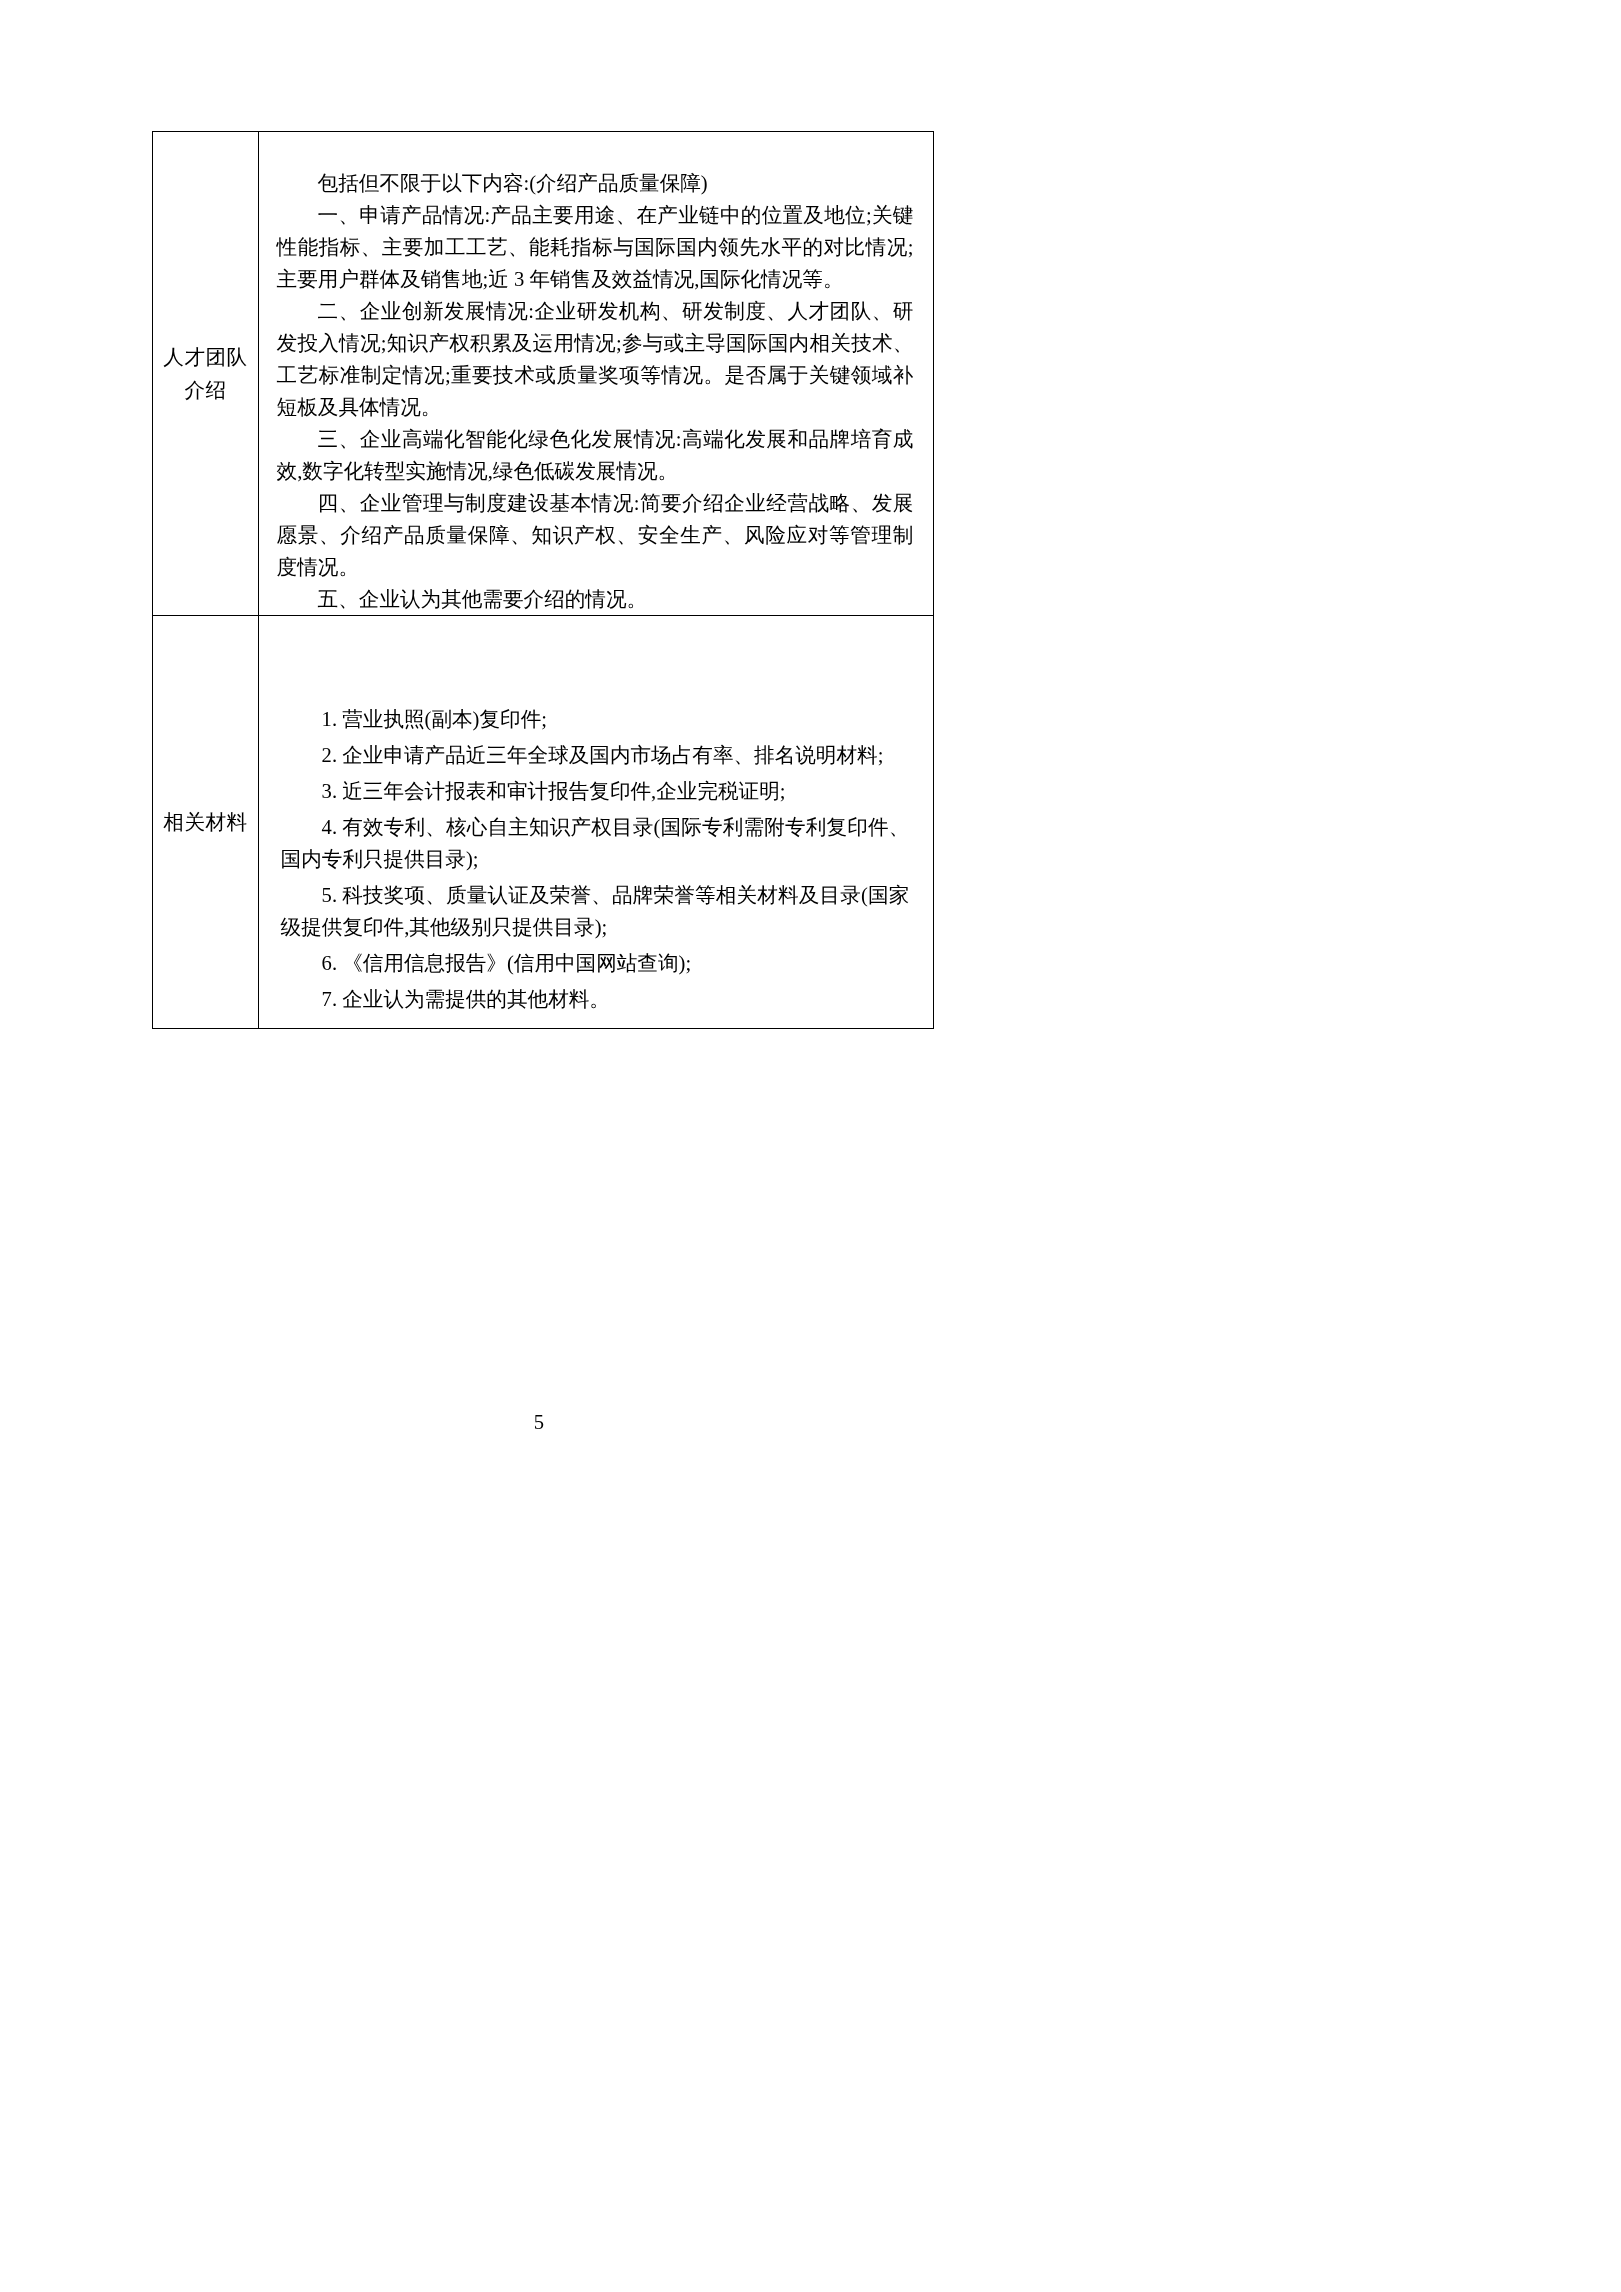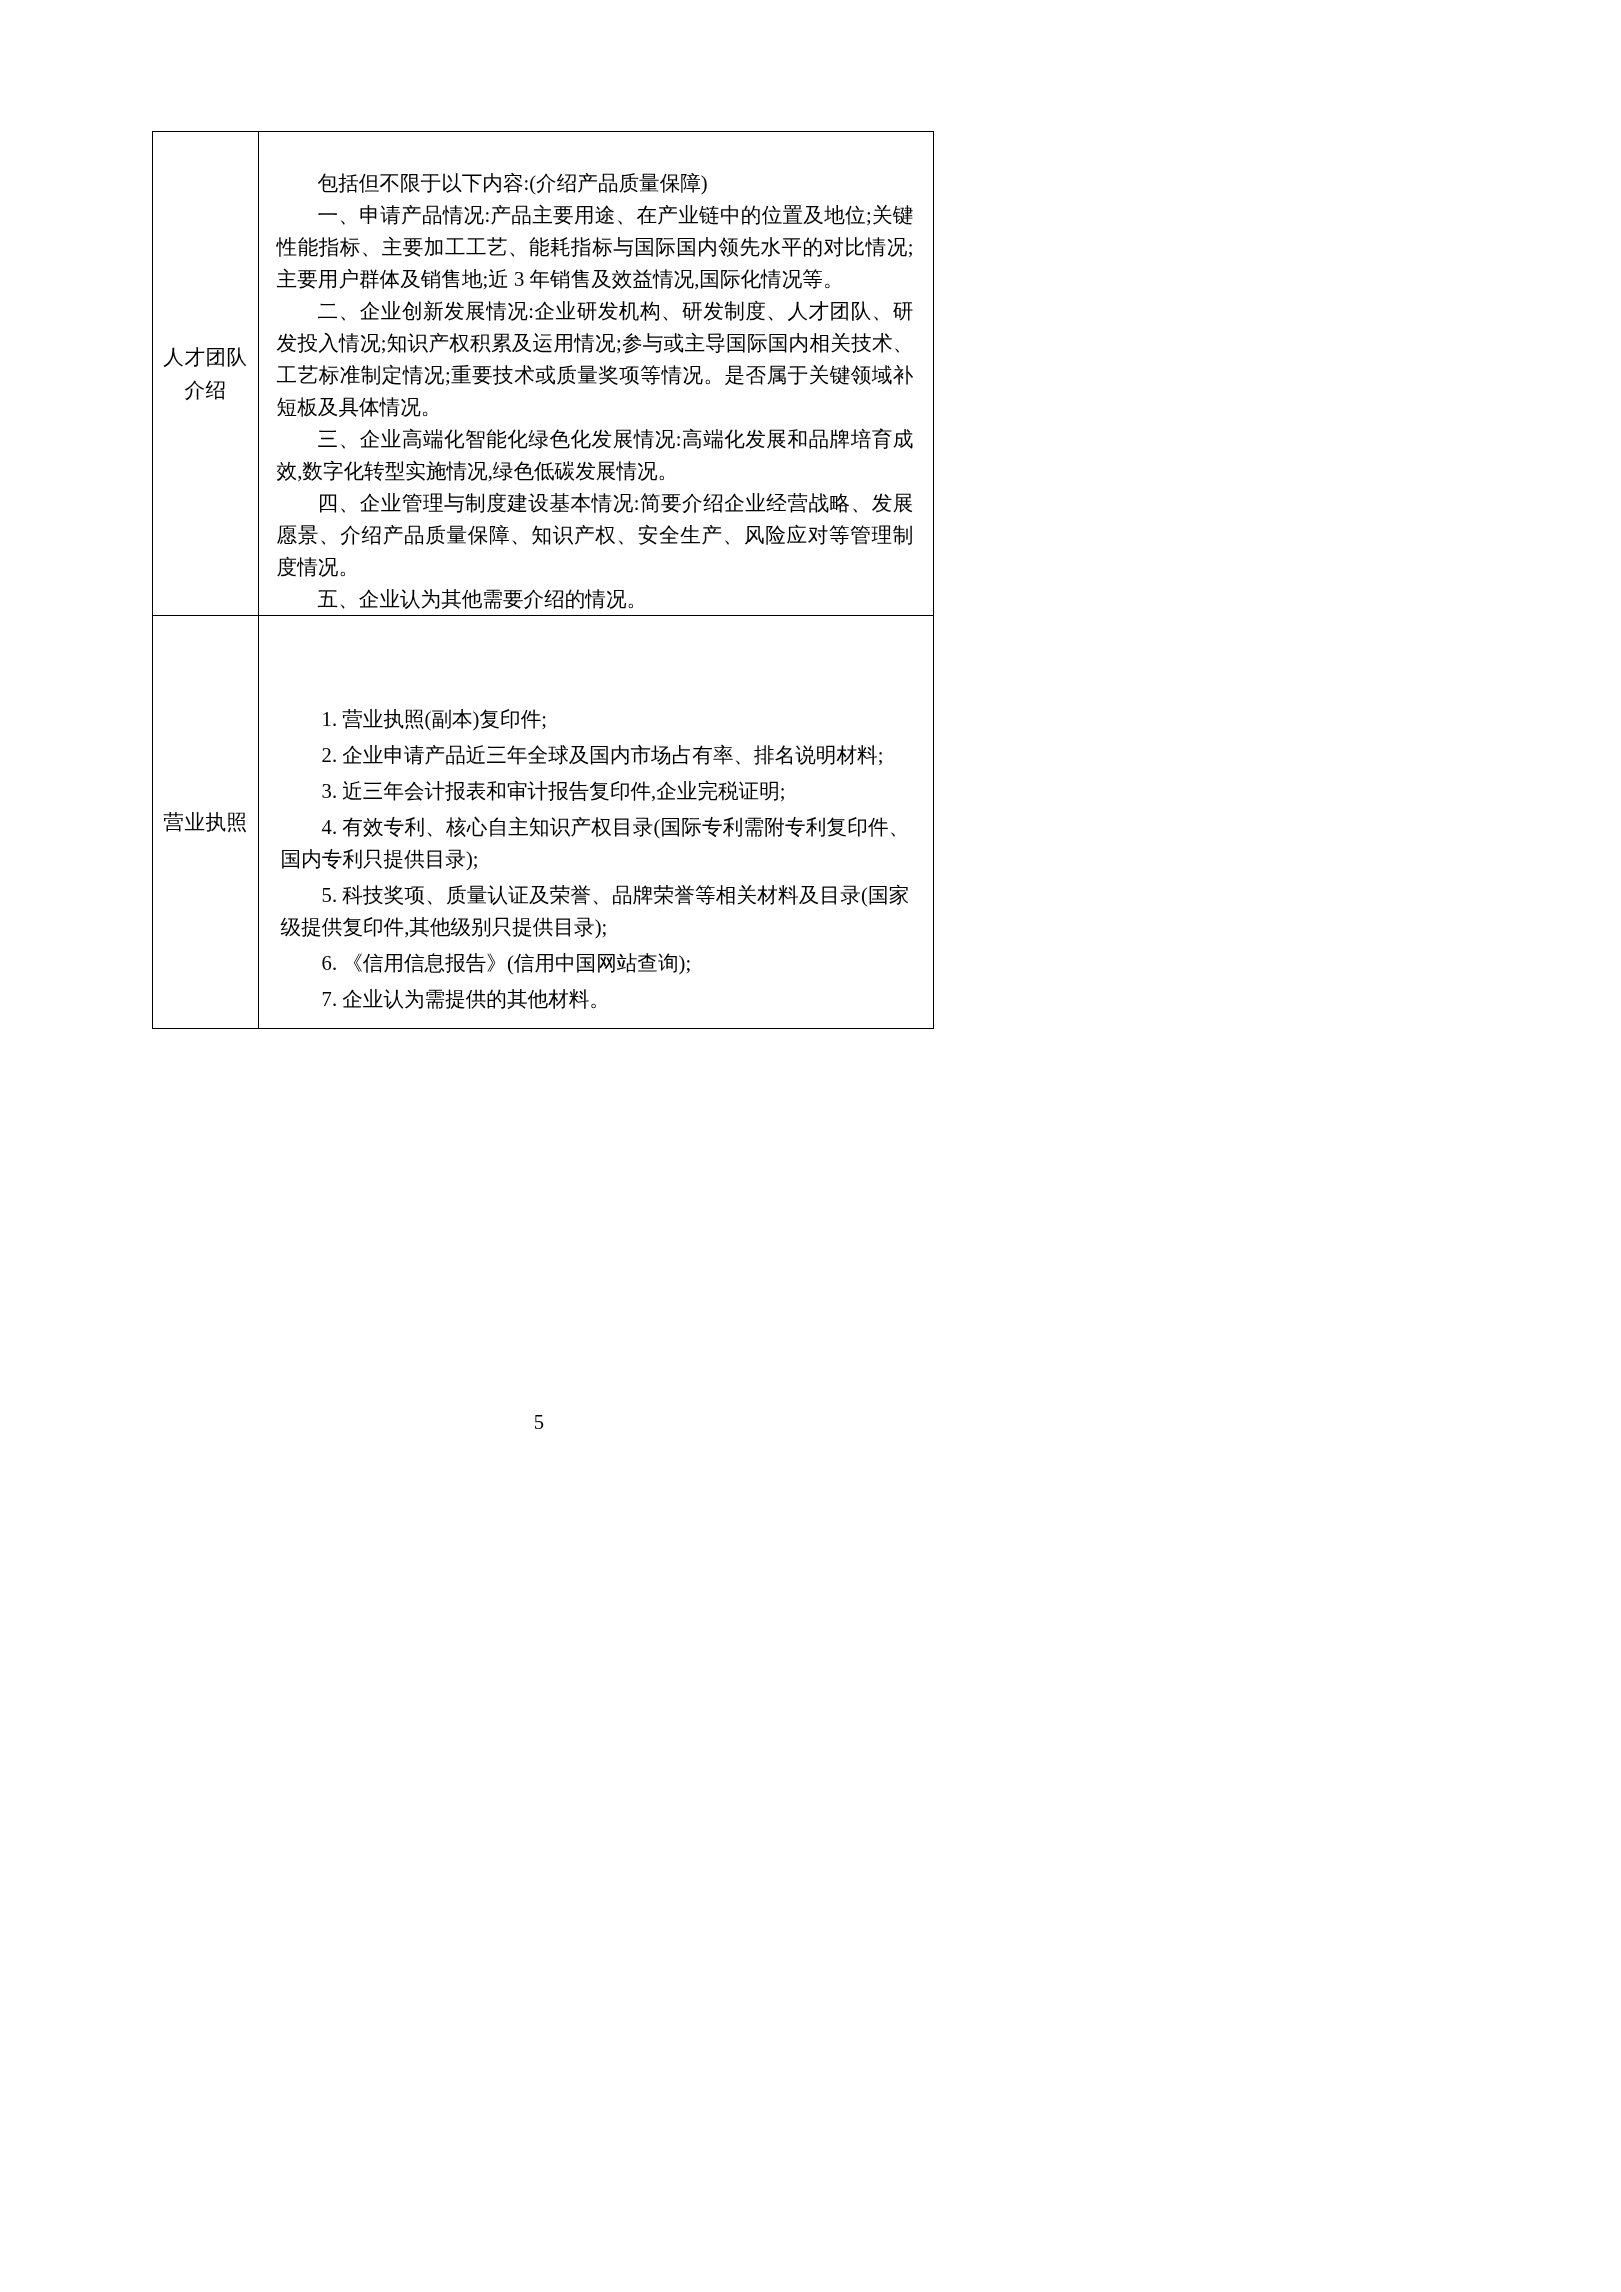--- a/index.html
+++ b/index.html
@@ -103,21 +103,21 @@
             <p class="para indent2">包括但不限于以下内容:(介绍产品质量保障)</p>
             <p class="para indent2 gap-top">一、申请产品情况:产品主要用途、在产业链中的位置及地位;关键性能指标、主要加工工艺、能耗指标与国际国内领先水平的对比情况;主要用户群体及销售地;近 3 年销售及效益情况,国际化情况等。</p>
             <p class="para indent2">二、企业创新发展情况:企业研发机构、研发制度、人才团队、研发投入情况;知识产权积累及运用情况;参与或主导国际国内相关技术、工艺标准制定情况;重要技术或质量奖项等情况。是否属于关键领域补短板及具体情况。</p>
             <p class="para indent2">三、企业高端化智能化绿色化发展情况:高端化发展和品牌培育成效,数字化转型实施情况,绿色低碳发展情况。</p>
             <p class="para indent2">四、企业管理与制度建设基本情况:简要介绍企业经营战略、发展愿景、介绍产品质量保障、知识产权、安全生产、风险应对等管理制度情况。</p>
             <p class="para indent2">五、企业认为其他需要介绍的情况。</p>
           </div>
         </td>
       </tr>
       <tr class="row-materials">
-        <td class="label-cell">营业执照</td>
+        <td class="label-cell">相关材料</td>
         <td class="content-cell">
           <div class="materials-inner">
             <p class="mat-item">1. 营业执照(副本)复印件;</p>
             <p class="mat-item">2. 企业申请产品近三年全球及国内市场占有率、排名说明材料;</p>
             <p class="mat-item">3. 近三年会计报表和审计报告复印件,企业完税证明;</p>
             <p class="mat-item">4. 有效专利、核心自主知识产权目录(国际专利需附专利复印件、国内专利只提供目录);</p>
             <p class="mat-item">5. 科技奖项、质量认证及荣誉、品牌荣誉等相关材料及目录(国家级提供复印件,其他级别只提供目录);</p>
             <p class="mat-item">6. 《信用信息报告》(信用中国网站查询);</p>
             <p class="mat-item">7. 企业认为需提供的其他材料。</p>
           </div>

